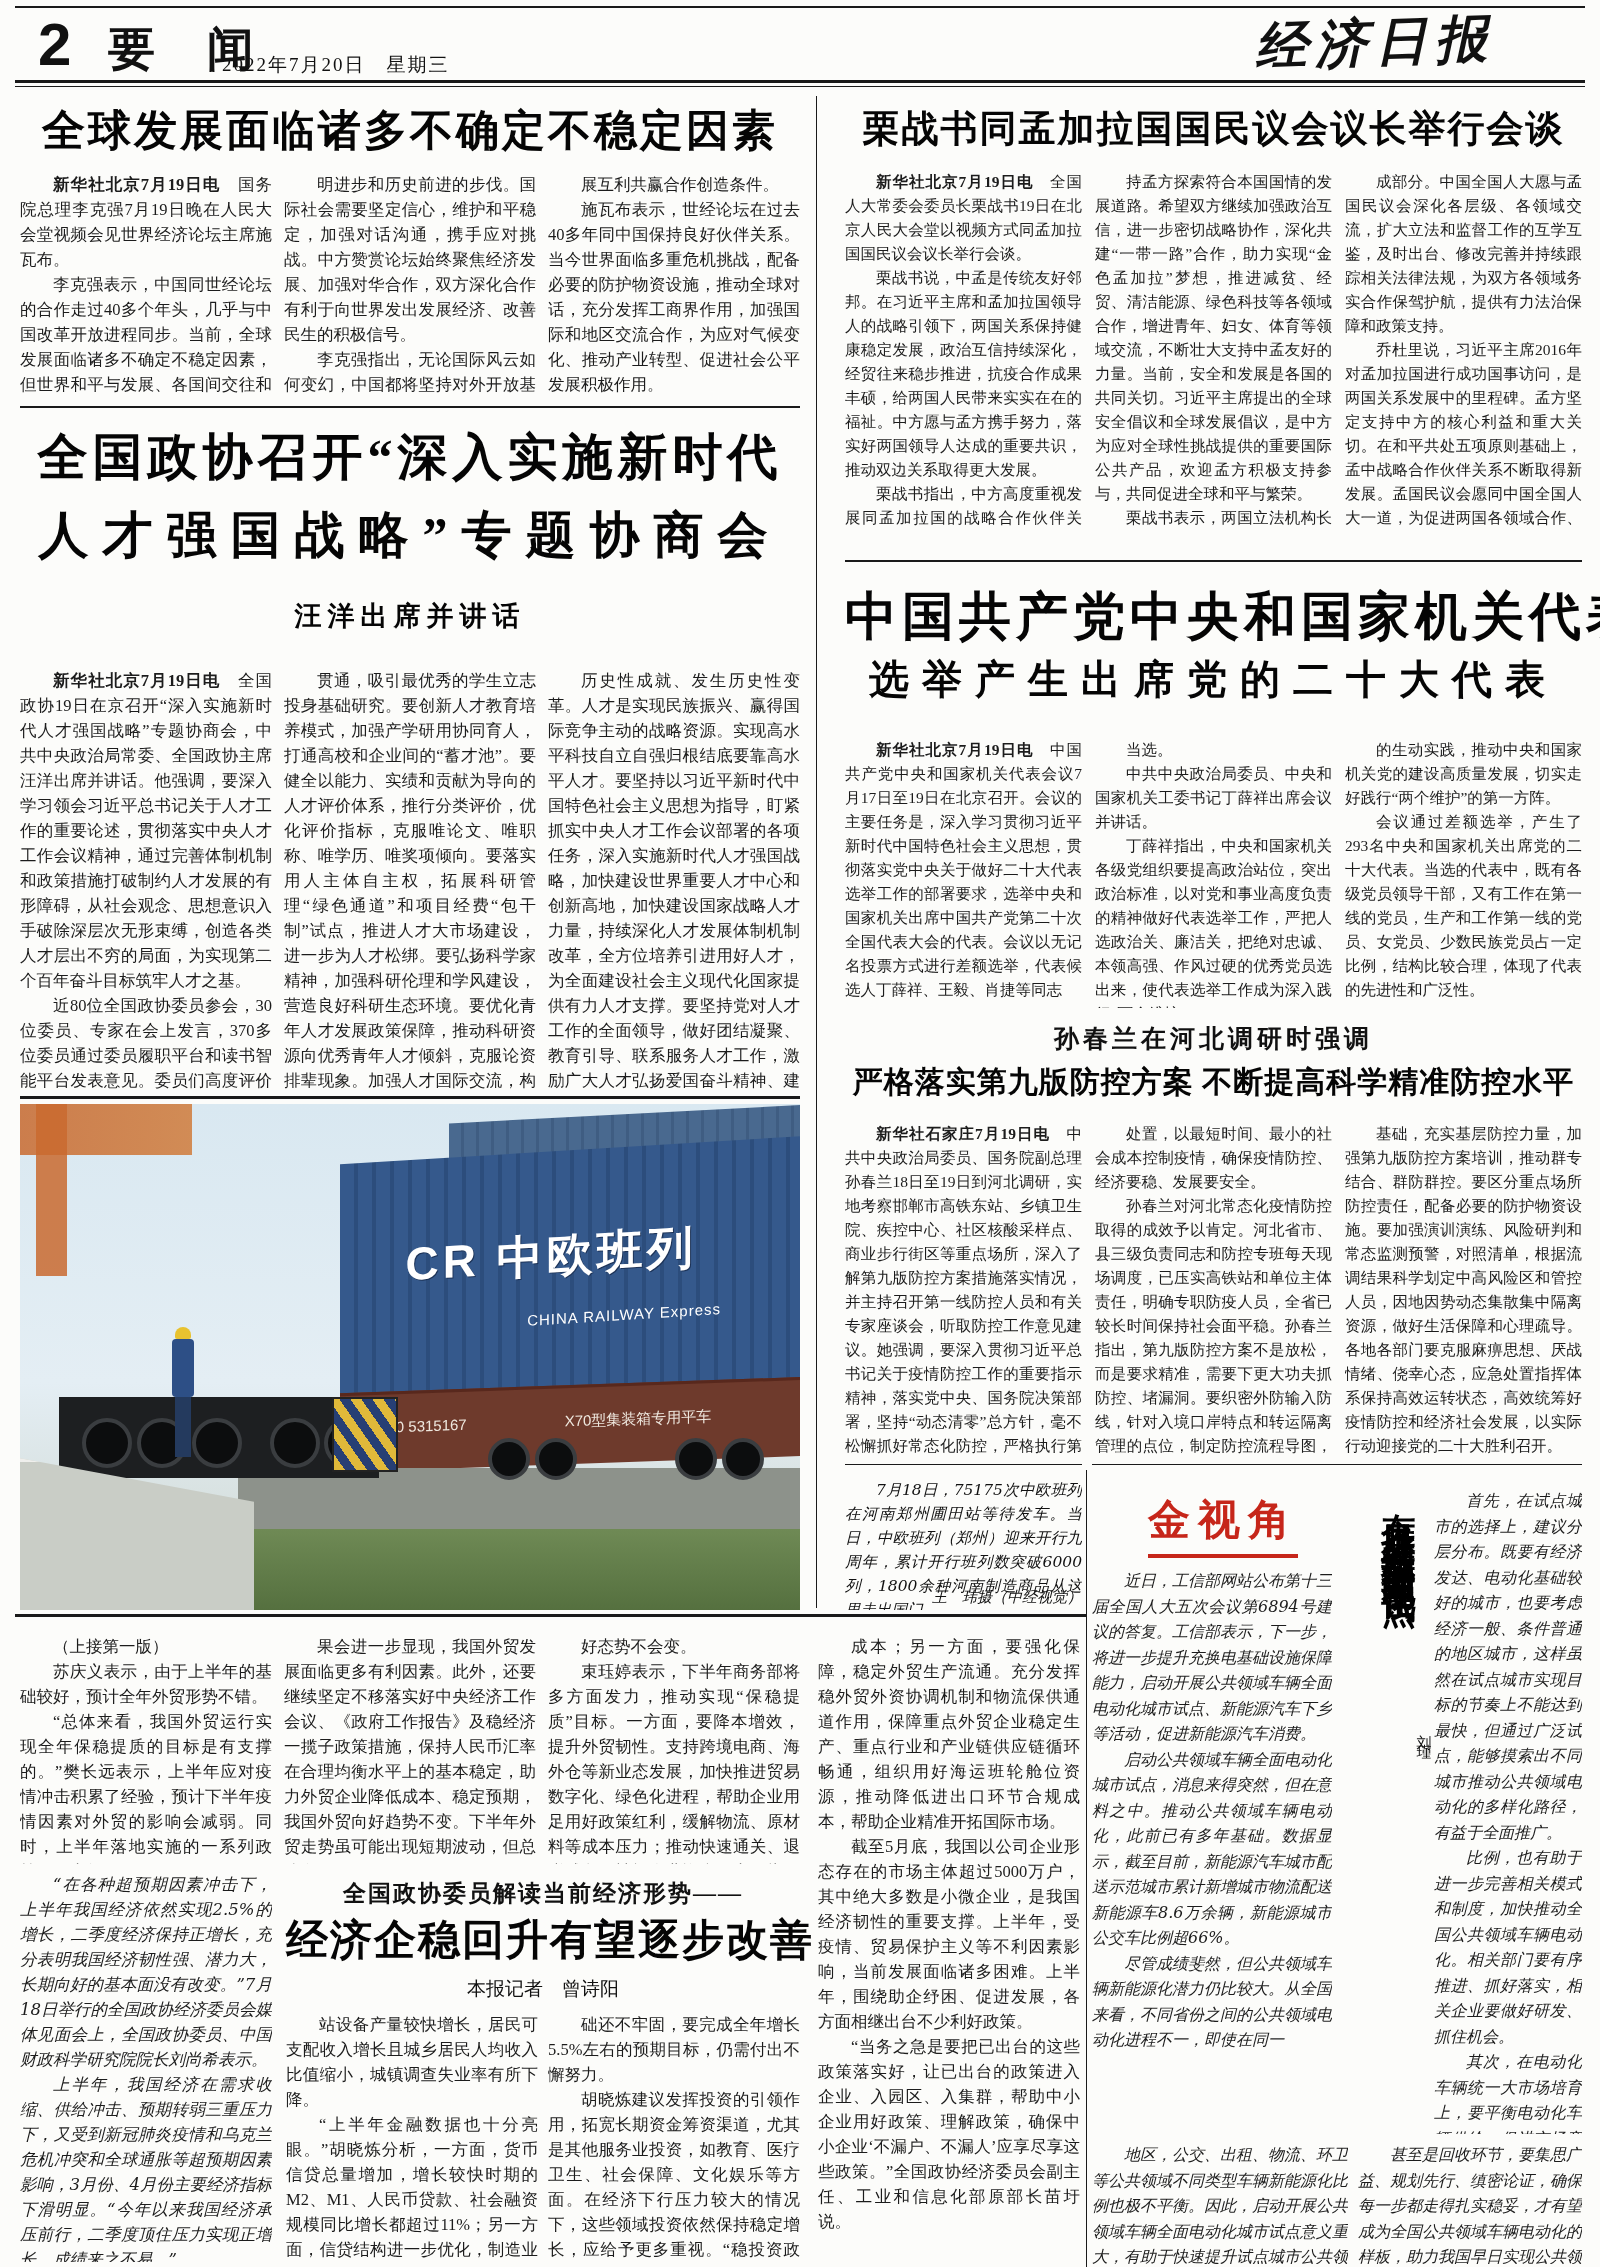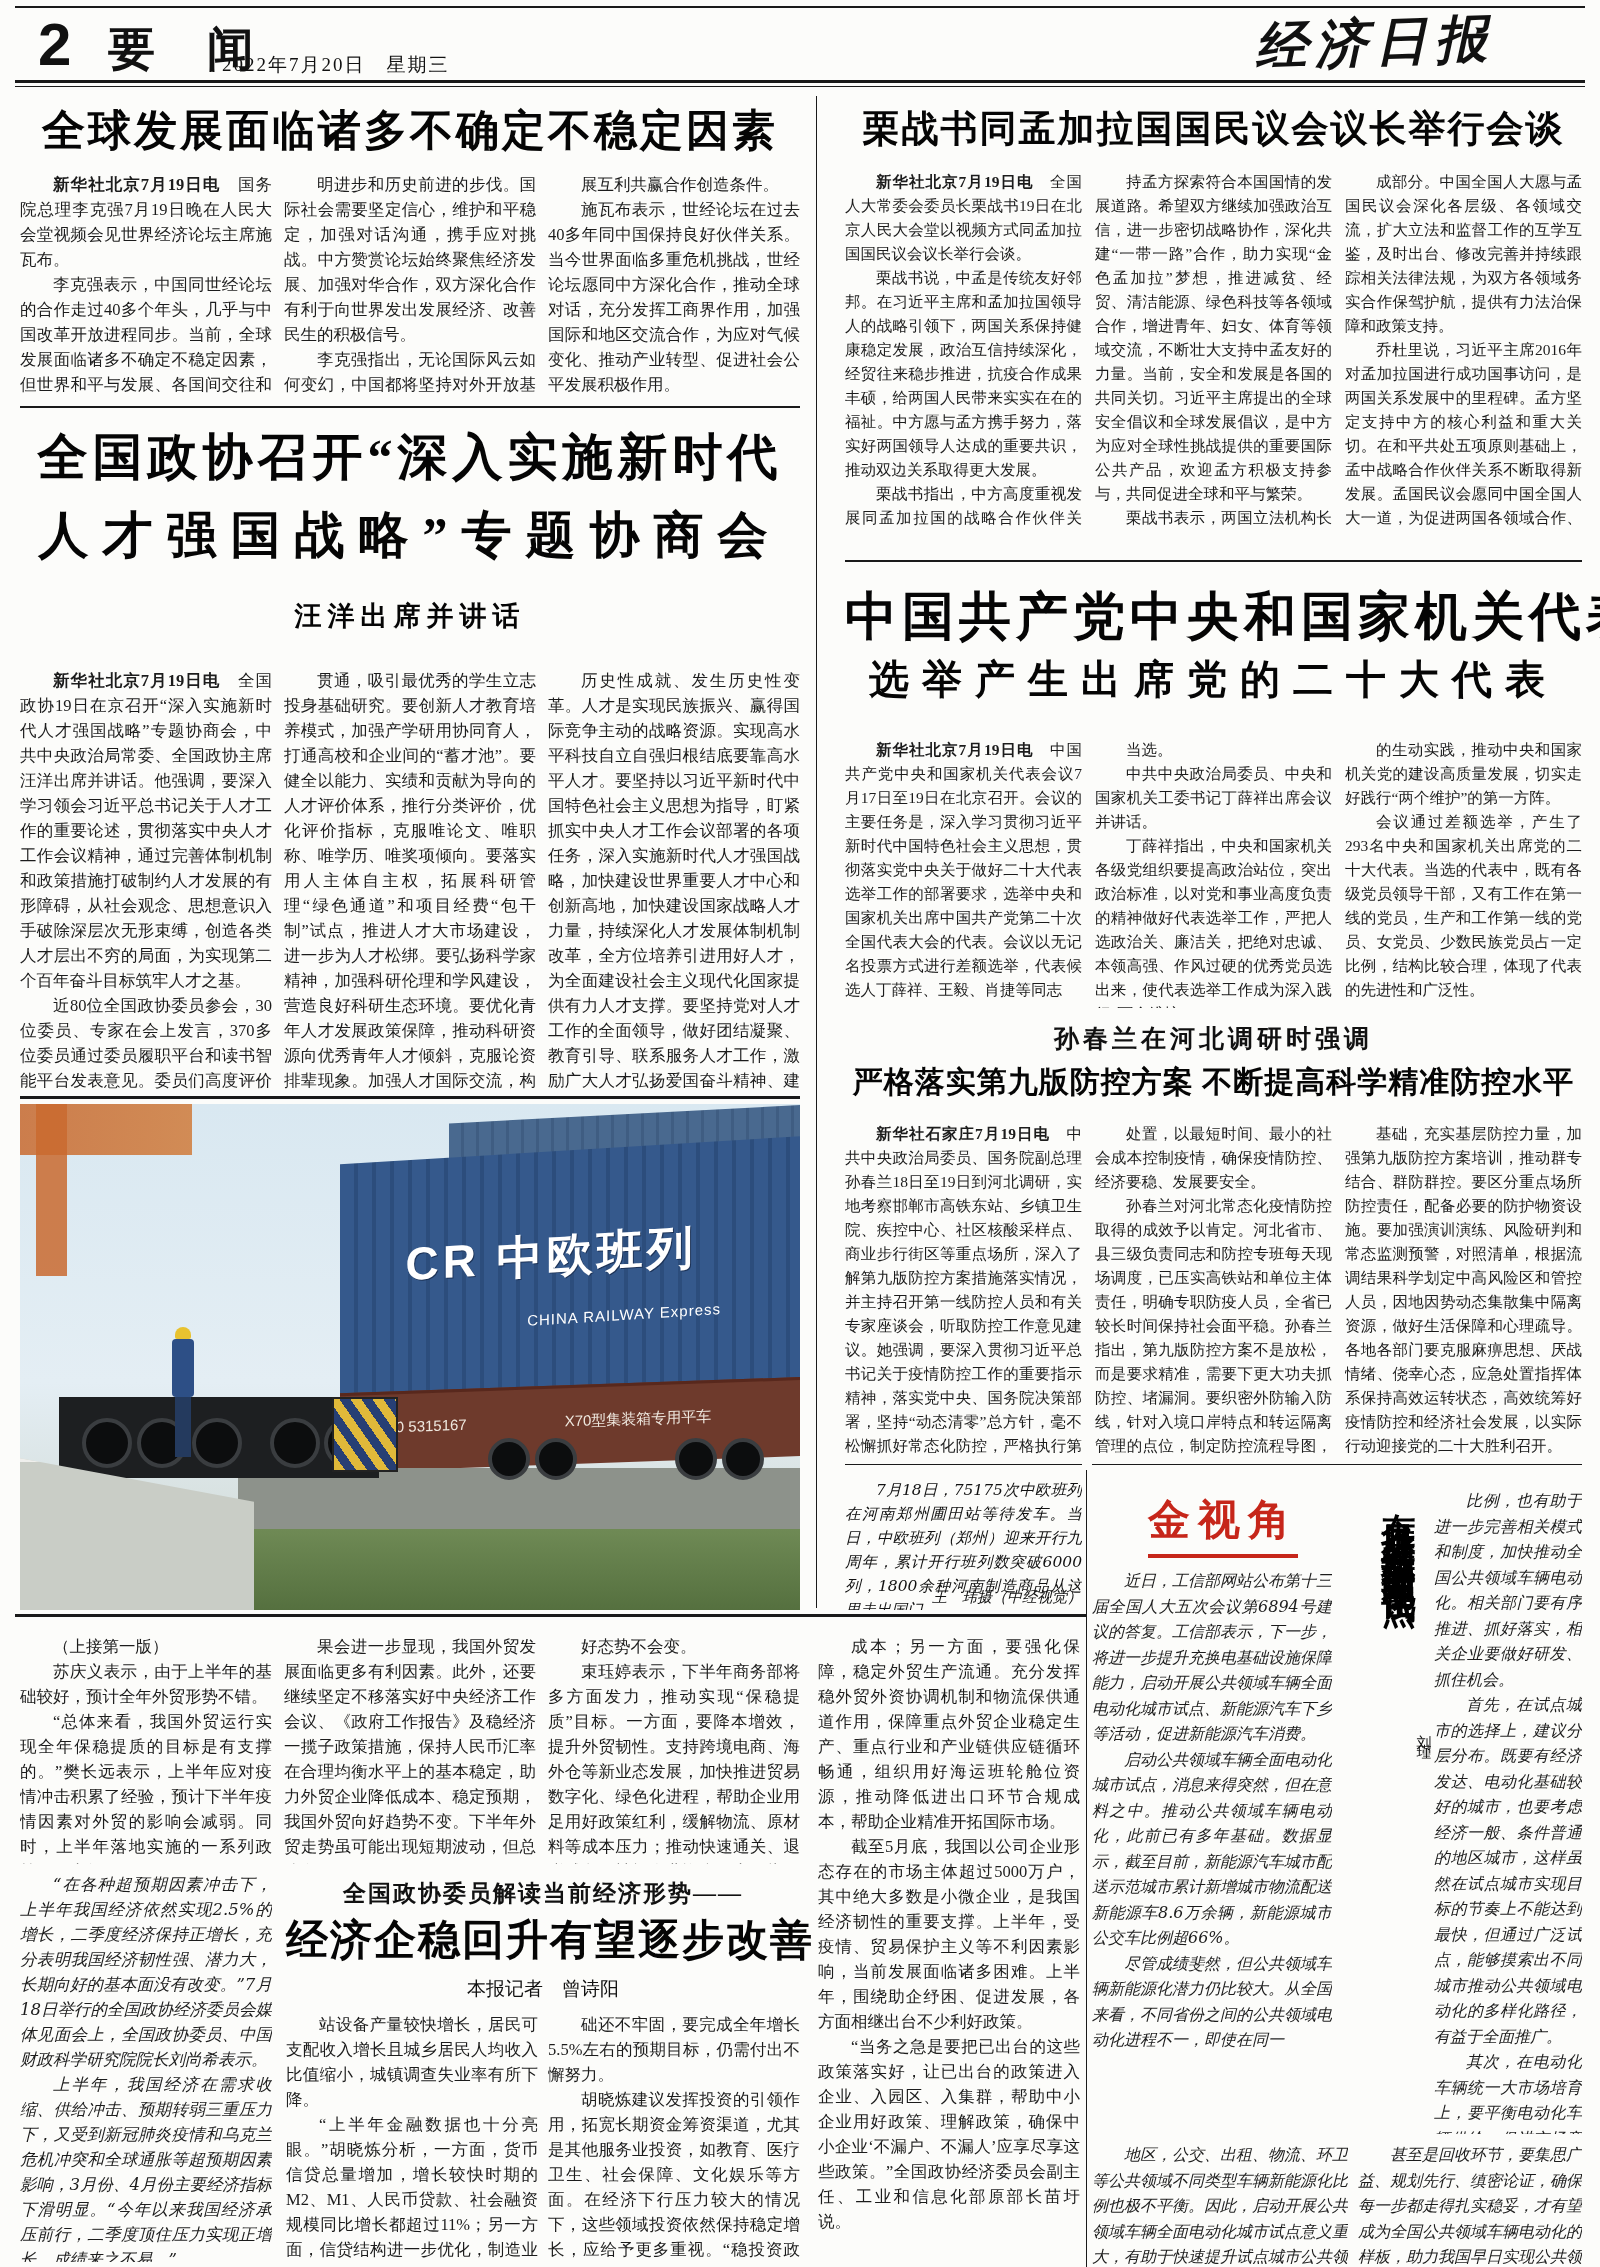--- a/index.html
+++ b/index.html
@@ -83,21 +83,21 @@
   <div class="col" style="left:20px;top:172px;width:252px;height:228px;">
       <p class="para"><b>新华社北京7月19日电</b>　国务院总理李克强7月19日晚在人民大会堂视频会见世界经济论坛主席施瓦布。</p>
       <p class="para">李克强表示，中国同世经论坛的合作走过40多个年头，几乎与中国改革开放进程同步。当前，全球发展面临诸多不确定不稳定因素，但世界和平与发展、各国间交往和交流，是人心所向、大势所趋。曲折和挫折阻挡不了人类文</p>
     </div>
   <div class="col" style="left:284px;top:172px;width:252px;height:228px;">
       <p class="para">明进步和历史前进的步伐。国际社会需要坚定信心，维护和平稳定，加强对话沟通，携手应对挑战。中方赞赏论坛始终聚焦经济发展、加强对华合作，双方深化合作有利于向世界发出发展经济、改善民生的积极信号。</p>
       <p class="para">李克强指出，无论国际风云如何变幻，中国都将坚持对外开放基本国策不动摇，愿同各方加强对话与沟通，为开</p>
     </div>
   <div class="col" style="left:548px;top:172px;width:252px;height:228px;">
       <p class="para">展互利共赢合作创造条件。</p>
-      <p class="para">施瓦布表示，世经论坛在过去40多年同中国保持良好伙伴关系。当今世界面临多重危机挑战，世经论坛愿同中方深化合作，推动全球对话，充分发挥工商界作用，加强国际和地区交流合作，为应对气候变化、推动产业转型、促进社会公平发展积极作用。</p>
+      <p class="para">施瓦布表示，世经论坛在过去40多年同中国保持良好伙伴关系。当今世界面临多重危机挑战，配备必要的防护物资设施，推动全球对话，充分发挥工商界作用，加强国际和地区交流合作，为应对气候变化、推动产业转型、促进社会公平发展积极作用。</p>
       <p class="para">肖捷、何立峰参加上述活动。</p>
     </div>
 </div>
 <div class="rule" style="left:20px;top:406px;width:780px;height:2px;"></div>
 
 <div>
   <div class="hl sans" style="left:845px;top:104px;width:737px;font-size:37px;letter-spacing:2px;">栗战书同孟加拉国国民议会议长举行会谈</div>
   <div class="col" style="left:845px;top:170px;width:237px;height:360px;font-size:15.5px;line-height:24px;">
       <p class="para"><b>新华社北京7月19日电</b>　全国人大常委会委员长栗战书19日在北京人民大会堂以视频方式同孟加拉国国民议会议长举行会谈。</p>
       <p class="para">栗战书说，中孟是传统友好邻邦。在习近平主席和孟加拉国领导人的战略引领下，两国关系保持健康稳定发展，政治互信持续深化，经贸往来稳步推进，抗疫合作成果丰硕，给两国人民带来实实在在的福祉。中方愿与孟方携手努力，落实好两国领导人达成的重要共识，推动双边关系取得更大发展。</p>
@@ -248,22 +248,22 @@
 <div>
   <div class="jsj-title">金视角</div>
   <div class="col kai" style="left:1092px;top:1568px;width:240px;height:566px;font-size:16px;line-height:25.5px;">
       <p class="para">近日，工信部网站公布第十三届全国人大五次会议第6894号建议的答复。工信部表示，下一步，将进一步提升充换电基础设施保障能力，启动开展公共领域车辆全面电动化城市试点、新能源汽车下乡等活动，促进新能源汽车消费。</p>
       <p class="para">启动公共领域车辆全面电动化城市试点，消息来得突然，但在意料之中。推动公共领域车辆电动化，此前已有多年基础。数据显示，截至目前，新能源汽车城市配送示范城市累计新增城市物流配送新能源车8.6万余辆，新能源城市公交车比例超66%。</p>
       <p class="para">尽管成绩斐然，但公共领域车辆新能源化潜力仍比较大。从全国来看，不同省份之间的公共领域电动化进程不一，即使在同一</p>
     </div>
   <div class="vert-hl">有序推进公共领域车辆全面电动化试点</div>
   <div class="vert-author">刘瑾</div>
   <div class="col kai" style="left:1434px;top:1488px;width:148px;height:646px;font-size:16px;line-height:25.5px;">
+      <p class="para">首先，在试点城市的选择上，建议分层分布。既要有经济发达、电动化基础较好的城市，也要考虑经济一般、条件普通的地区城市，这样虽然在试点城市实现目标的节奏上不能达到最快，但通过广泛试点，能够摸索出不同城市推动公共领域电动化的多样化路径，有益于全面推广。</p>
       <p class="para">比例，也有助于进一步完善相关模式和制度，加快推动全国公共领域车辆电动化。相关部门要有序推进、抓好落实，相关企业要做好研发、抓住机会。</p>
-      <p class="para">首先，在试点城市的选择上，建议分层分布。既要有经济发达、电动化基础较好的城市，也要考虑经济一般、条件普通的地区城市，这样虽然在试点城市实现目标的节奏上不能达到最快，但通过广泛试点，能够摸索出不同城市推动公共领域电动化的多样化路径，有益于全面推广。</p>
       <p class="para">其次，在电动化车辆统一大市场培育上，要平衡电动化车辆供给，促进市场竞争，汰劣留良，有助于新能源汽车产业的发展，扶持和推广优质企业的优秀产品，助力自主汽车品牌做大做强。</p>
     </div>
   <div class="col kai" style="left:1092px;top:2142px;width:256px;height:122px;font-size:16px;line-height:25.5px;">
       <p class="para">地区，公交、出租、物流、环卫等公共领域不同类型车辆新能源化比例也极不平衡。因此，启动开展公共领域车辆全面电动化城市试点意义重大，有助于快速提升试点城市公共领域车辆电动化</p>
     </div>
   <div class="col kai" style="left:1358px;top:2142px;width:224px;height:122px;font-size:16px;line-height:25.5px;">
       <p class="para">甚至是回收环节，要集思广益、规划先行、缜密论证，确保每一步都走得扎实稳妥，才有望成为全国公共领域车辆电动化的样板，助力我国早日实现公共领域车辆全面电动化。</p>
     </div>
 </div>
 

